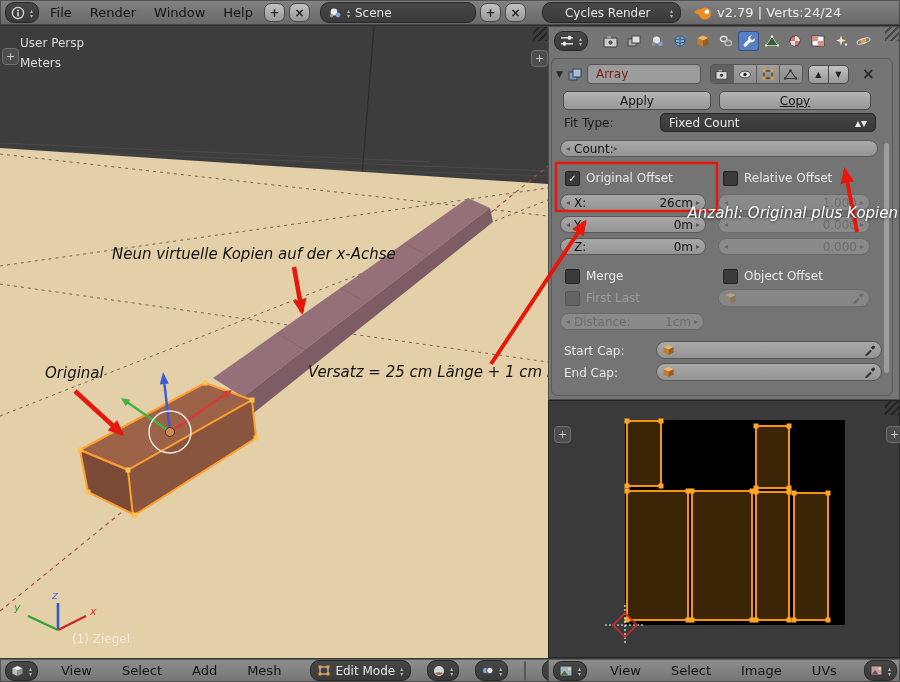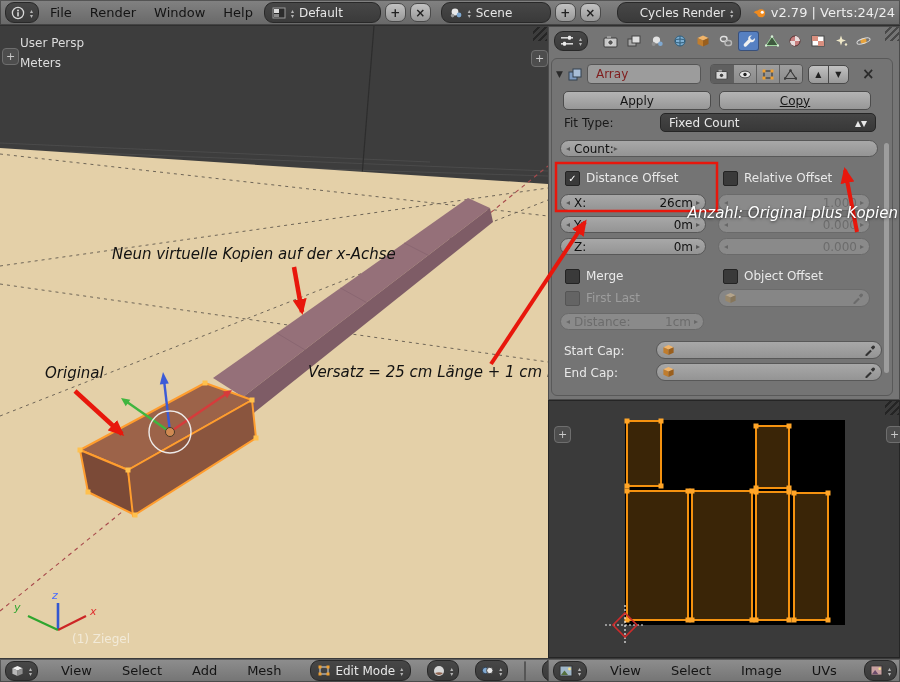--- a/index.html
+++ b/index.html
@@ -100,32 +100,20 @@
       </svg>
       <span class="arrcol">
           <span>▴</span>
           <span>▾</span>
         </span>
     </div>
     <span class="menu">File</span>
     <span class="menu">Render</span>
     <span class="menu">Window</span>
     <span class="menu">Help</span>
-    <div class="combo" style="width:150px;">
-      <svg width="14" height="12" viewBox="0 0 14 12">
-        <rect x="1" y="1" width="12" height="10" fill="#2c2c2c" stroke="#999"></rect>
-        <rect x="2" y="2" width="5" height="4" fill="#dcdcdc"></rect>
-          <rect x="2" y="7" width="5" height="3" fill="#8a8a8a"></rect>
-      </svg>
-      <span class="arrcol">
-          <span>▴</span>
-          <span>▾</span>
-        </span>
-      <span>Default</span>
-    </div>
     <div class="lbtn">+</div>
     <div class="lbtn">×</div>
     <div class="combo" style="width:140px;margin-left:6px;">
       <svg width="14" height="12" viewBox="0 0 14 12">
         <circle cx="6" cy="5" r="3.4" fill="#e8e8e8"></circle>
           <circle cx="10" cy="8" r="2.4" fill="#7fa8d0"></circle>
           <circle cx="3.6" cy="8.6" r="1.8" fill="#9a9a9a"></circle>
       </svg>
       <span class="arrcol">
           <span>▴</span>
@@ -382,21 +370,21 @@
 
       <div class="slider" style="left:8px;top:81px;width:318px;">
         <span class="tri">◂</span>
         <span class="sl">Count:</span>
         <span class="tri">▸</span>
       </div>
 
       <div class="cb" style="left:13px;top:112px;">
           <span>✓</span>
         </div>
-      <span class="cblab" style="left:34px;top:112px;">Distance Offset</span>
+      <span class="cblab" style="left:34px;top:112px;">Original Offset</span>
       <div class="cb" style="left:171px;top:112px;"></div>
       <span class="cblab" style="left:192px;top:112px;">Relative Offset</span>
 
       <div class="slider" style="left:8px;top:135px;width:146px;">
         <span class="tri">◂</span>
         <span class="sl">X:</span>
         <span class="sv">26cm</span>
         <span class="tri">▸</span>
       </div>
       <div class="slider" style="left:8px;top:157px;width:146px;">

